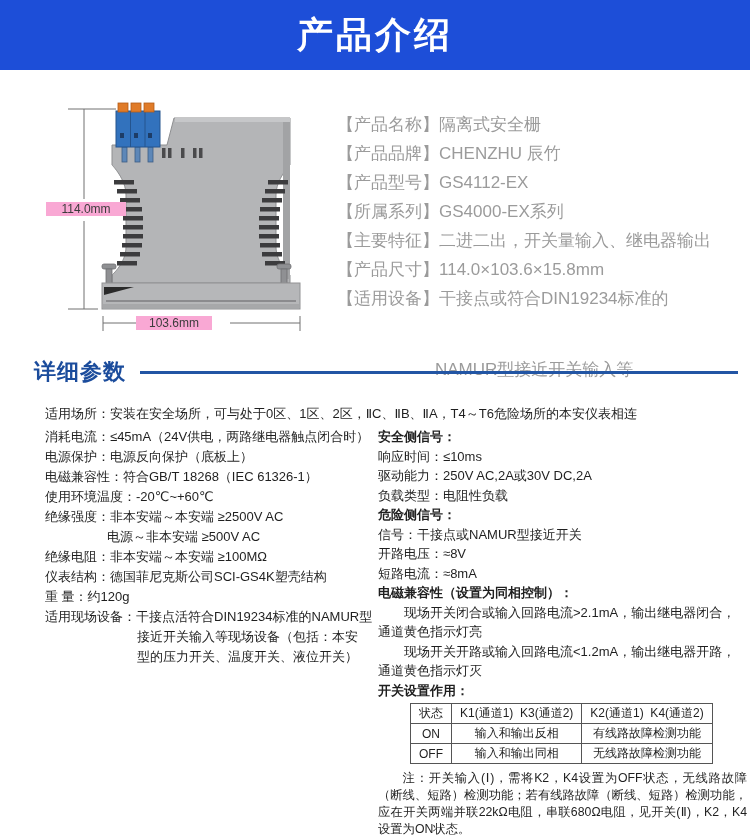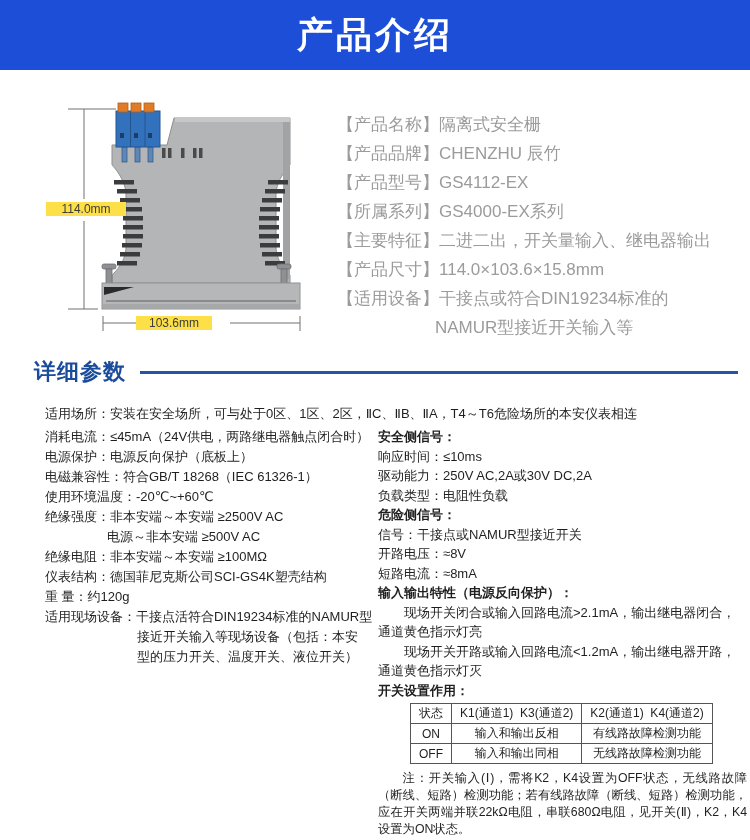--- a/index.html
+++ b/index.html
@@ -8,28 +8,28 @@
   .page { position:relative; width:750px; height:840px; background:#fff; overflow:hidden; margin:0 auto; }
 
   
   .banner { position:absolute; left:0; top:0; width:750px; height:70px; background:#1d4ed8;
             display:flex; align-items:center; justify-content:center; }
   .banner-title { color:#ffffff; font-size:36px; font-weight:bold; letter-spacing:3px; }
 
   
   .figure { position:absolute; left:40px; top:95px; width:300px; height:250px; }
   .figure svg { position:absolute; left:0; top:0; }
-  .dim-label { position:absolute; font-size:12px; color:#3c3c3c; background:#fde047; text-align:center; line-height:14px; }
+  .dim-label { position:absolute; font-size:12px; color:#3c3c3c; background:#f9a8d4; text-align:center; line-height:14px; }
   .dim-h { left:6px; top:107px; width:80px; }
   .dim-w { left:96px; top:221px; width:76px; }
 
   
   .info { position:absolute; left:337px; top:110px; width:408px; }
   .info-line { font-size:17px; line-height:29px; color:#9b9b9b; white-space:nowrap; }
-  .info-line.cont { padding-left:98px; }
+  .info-line.cont { padding-left:98px;margin-top:42px; }
 
   
   .section-head { position:absolute; left:0; top:352px; width:750px; height:40px;
                   display:flex; align-items:center; padding:0 24px 0 22px;margin-left:12px; }
   .section-title { color:#1b4c9c; font-size:22px; font-weight:bold; letter-spacing:1px; white-space:nowrap; }
   .section-rule { flex:1; height:3px; background:#2255a4; margin-left:14px; }
 
   
   .params { position:absolute; left:45px; top:402px; width:702px; color:#1f1f1f; font-size:13px; }
   .top-line { line-height:23px; white-space:nowrap; }
@@ -181,21 +181,21 @@
 
       <div class="col-right">
         <div class="p-line bold">安全侧信号：</div>
         <div class="p-line">响应时间：≤10ms</div>
         <div class="p-line">驱动能力：250V AC,2A或30V DC,2A</div>
         <div class="p-line">负载类型：电阻性负载</div>
         <div class="p-line bold">危险侧信号：</div>
         <div class="p-line">信号：干接点或NAMUR型接近开关</div>
         <div class="p-line">开路电压：≈8V</div>
         <div class="p-line">短路电流：≈8mA</div>
-        <div class="p-line bold">输入输出特性（电源反向保护）：</div>
+        <div class="p-line bold">电磁兼容性（设置为同相控制）：</div>
         <div class="p-line ind-c">现场开关闭合或输入回路电流&gt;2.1mA，输出继电器闭合，</div>
         <div class="p-line">通道黄色指示灯亮</div>
         <div class="p-line ind-c">现场开关开路或输入回路电流&lt;1.2mA，输出继电器开路，</div>
         <div class="p-line">通道黄色指示灯灭</div>
         <div class="p-line bold">开关设置作用：</div>
 
         <table class="switch-table">
           <tbody>
               <tr>
             <th>状态</th>

